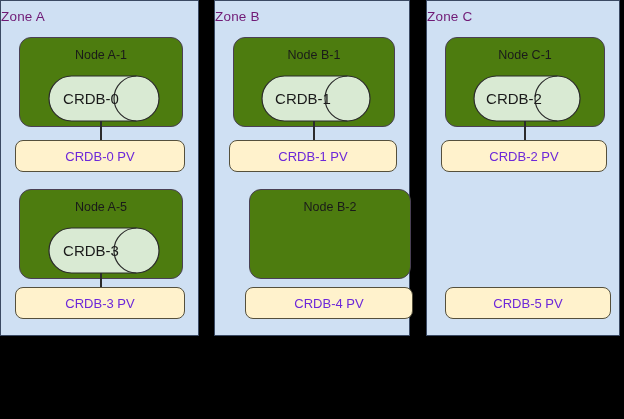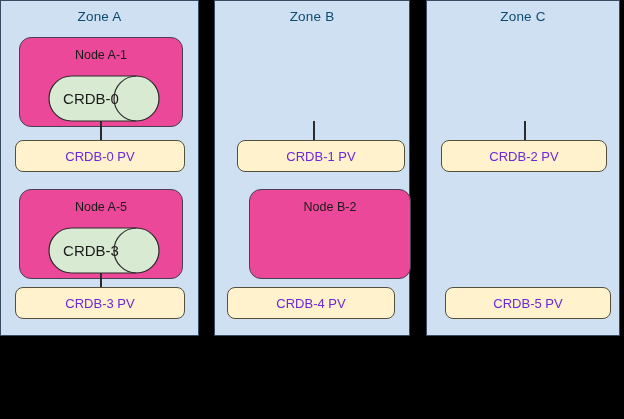--- a/index.html
+++ b/index.html
@@ -30,30 +30,29 @@
     height: 336px;
     background: #cfe0f3;
     border: 1px solid #3b4a63;
     box-sizing: border-box;
   }
   .zone-title {
     position: absolute;
     top: 8px;
     left: 0;
     width: 100%;
-    text-align: center;
     font-size: 13.5px;
-    color: #0c4a6e;
+    color: #701a75;
     letter-spacing: 0.2px;
   }
 
   
   .node {
     position: absolute;
-    background: #ec4899;
+    background: #4d7c0f;
     border: 1px solid #4a4055;
     border-radius: 12px;
     box-sizing: border-box;
   }
   .node-title {
     position: absolute;
     top: 10px;
     left: 0;
     width: 100%;
     text-align: center;
@@ -141,36 +140,56 @@
     </div>
     <div class="connector" style="left:99px; top:272px; height:22px;"></div>
     <div class="pv" style="left:14px; top:286px; width:170px; height:32px;">
       <span>CRDB-3 PV</span>
     </div>
   </div>
 
   <div class="zone" style="left:214px; width:196px;">
     <div class="zone-title">Zone B</div>
 
+    <div class="node" style="left:18px; top:36px; width:162px; height:90px;">
+      <div class="node-title">Node B-1</div>
+      <div class="cyl" style="left:27px; top:37px; width:110px; height:47px;">
+        <svg width="110" height="47" viewBox="0 0 110 47">
+          <path d="M 23.5 1 L 86.5 1 A 22.5 22.5 0 0 1 86.5 46 L 23.5 46 A 22.5 22.5 0 0 1 23.5 1 Z" fill="#d9ead3" stroke="#2b2b2b" stroke-width="1.2"></path>
+          <path d="M 86.5 1 A 22.5 22.5 0 0 0 86.5 46" fill="none" stroke="#2b2b2b" stroke-width="1.2"></path>
+        </svg>
+        <div class="cyl-label">CRDB-1</div>
+      </div>
+    </div>
     <div class="connector" style="left:98px; top:120px; height:22px;"></div>
-    <div class="pv" style="left:14px; top:139px; width:168px; height:32px;margin-left:8px;">
+    <div class="pv" style="left:14px; top:139px; width:168px; height:32px;">
       <span>CRDB-1 PV</span>
     </div>
 
     <div class="node" style="left:18px; top:188px; width:162px; height:90px;margin-left:16px;">
       <div class="node-title">Node B-2</div>
     </div>
-    <div class="pv" style="left:12px; top:286px; width:168px; height:32px;">
+    <div class="pv" style="left:30px; top:286px; width:168px; height:32px;">
       <span>CRDB-4 PV</span>
     </div>
   </div>
 
   <div class="zone" style="left:426px; width:194px;">
     <div class="zone-title">Zone C</div>
 
+    <div class="node" style="left:18px; top:36px; width:160px; height:90px;">
+      <div class="node-title">Node C-1</div>
+      <div class="cyl" style="left:27px; top:37px; width:108px; height:47px;">
+        <svg width="108" height="47" viewBox="0 0 108 47">
+          <path d="M 23.5 1 L 84.5 1 A 22.5 22.5 0 0 1 84.5 46 L 23.5 46 A 22.5 22.5 0 0 1 23.5 1 Z" fill="#d9ead3" stroke="#2b2b2b" stroke-width="1.2"></path>
+          <path d="M 84.5 1 A 22.5 22.5 0 0 0 84.5 46" fill="none" stroke="#2b2b2b" stroke-width="1.2"></path>
+        </svg>
+        <div class="cyl-label">CRDB-2</div>
+      </div>
+    </div>
     <div class="connector" style="left:97px; top:120px; height:22px;"></div>
     <div class="pv" style="left:14px; top:139px; width:166px; height:32px;">
       <span>CRDB-2 PV</span>
     </div>
 
     <div class="pv" style="left:18px; top:286px; width:166px; height:32px;align-items:center;">
       <span>CRDB-5 PV</span>
     </div>
   </div>
 

